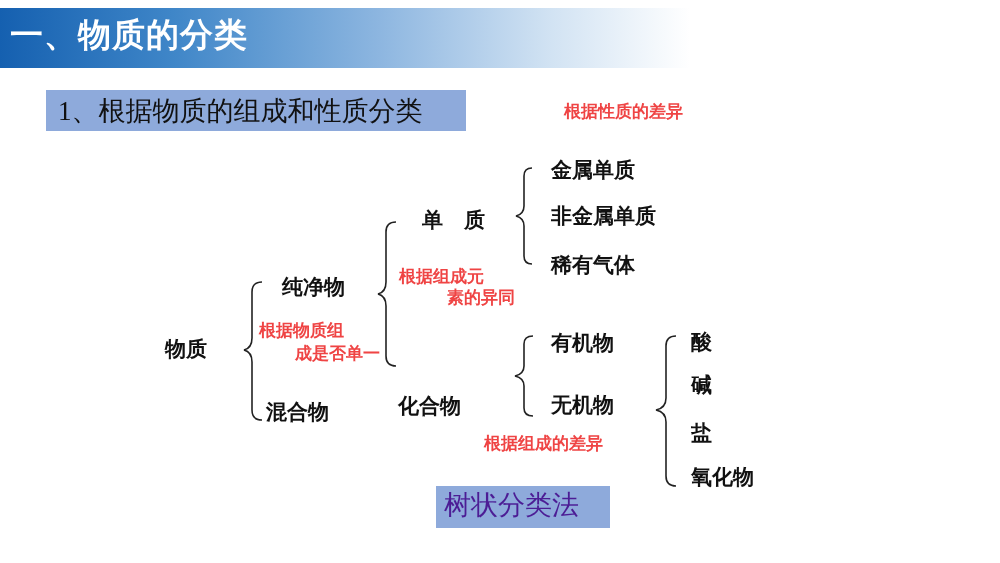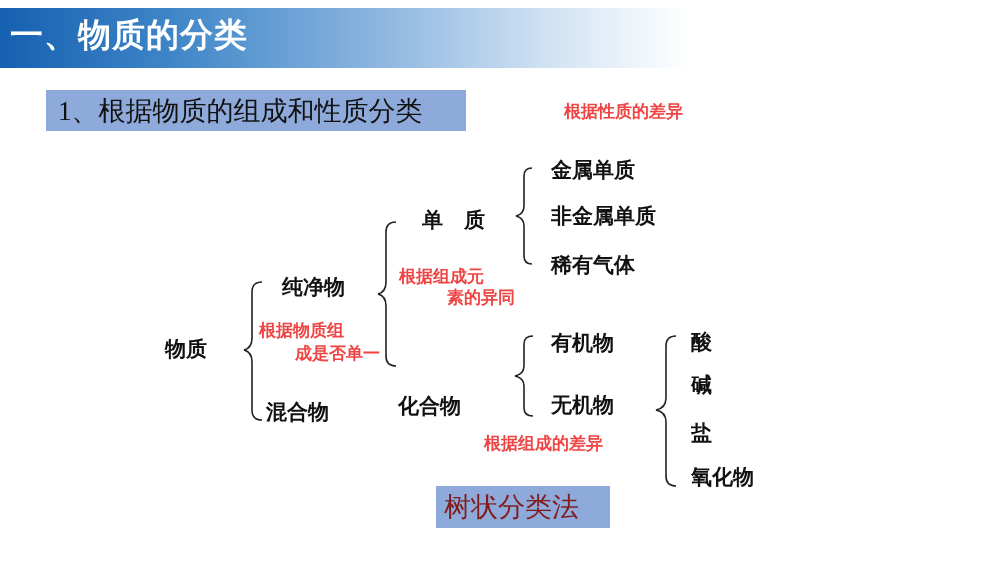--- a/index.html
+++ b/index.html
@@ -6,21 +6,21 @@
   body{width:1000px;height:563px;position:relative;background:#ffffff;overflow:hidden;
        font-family:"DejaVu Sans","Liberation Sans",sans-serif;}
   .title-bar{position:absolute;left:0;top:8px;width:690px;height:60px;
        background:linear-gradient(90deg,#1560b0 0%,#3f86c8 25%,#8db6e0 55%,#d2e3f3 80%,#ffffff 100%);font-family:Liberation Mono, monospace;}
   .title-text{position:absolute;left:10px;top:10px;color:#ffffff;font-size:33px;font-weight:bold;letter-spacing:1px;line-height:40px;}
   .subtitle-box{position:absolute;left:46px;top:90px;width:420px;height:41px;background:#8eaadb;}
   .subtitle-text{position:absolute;left:12px;top:4px;font-size:27px;line-height:34px;color:#111;
        font-family:"Liberation Serif","DejaVu Serif",serif;}
   .subtitle-text .zh{font-family:"DejaVu Sans","Liberation Sans",sans-serif;}
   .method-box{position:absolute;left:436px;top:486px;width:174px;height:42px;background:#8eaadb;}
-  .method-text{position:absolute;left:8px;top:4px;font-size:27px;line-height:34px;color:#7f1d1d;}
+  .method-text{position:absolute;left:8px;top:4px;font-size:27px;line-height:34px;color:#4c1d95;font-family:Liberation Mono, monospace;}
   .node{position:absolute;font-weight:bold;color:#111;font-size:21px;line-height:30px;white-space:nowrap;}
   .note{position:absolute;font-weight:bold;color:#ef4444;font-size:17px;line-height:20px;white-space:nowrap;}
   svg.braces{position:absolute;left:0;top:0;}
 </style>
 </head>
 <body>
 
 <div class="title-bar">
   <div class="title-text">一、物质的分类</div>
 </div>

